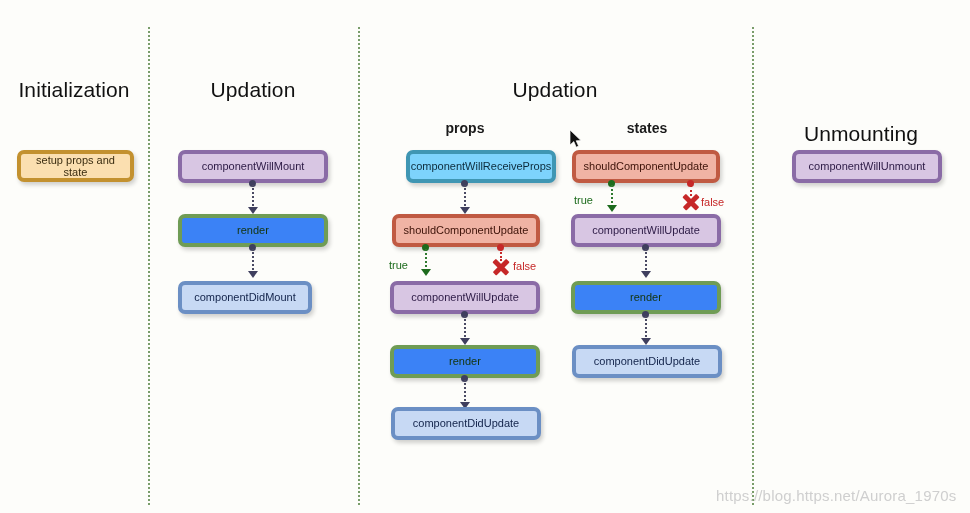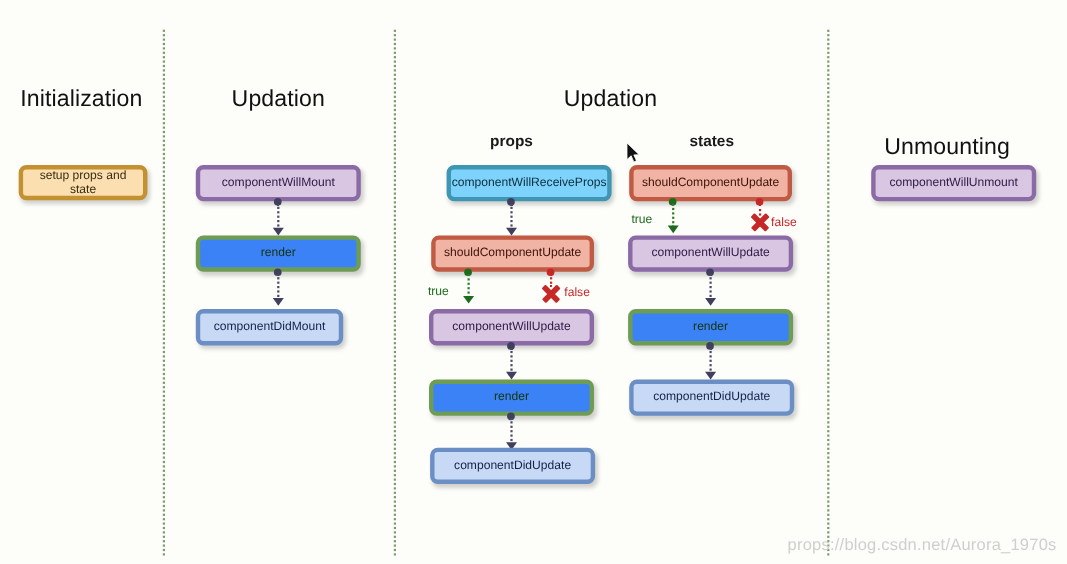--- a/index.html
+++ b/index.html
@@ -205,21 +205,21 @@
 
   <div class="node n-green" style="left:571px;top:281px;width:150px;height:33px;">render</div>
   <div class="dot" style="left:642px;top:311px;"></div>
   <div class="conn" style="left:645px;top:316px;height:25px;"></div>
   <div class="arrow" style="left:641px;top:338px;"></div>
 
   <div class="node n-blue" style="left:572px;top:345px;width:150px;height:33px;">componentDidUpdate</div>
 
   <div class="node n-purple" style="left:792px;top:150px;width:150px;height:33px;">componentWillUnmount</div>
 
-  <div class="watermark" style="left:716px;top:487px;">props://blog.csdn.net/Aurora_1970s</div>
+  <div class="watermark" style="left:716px;top:487px;">https://blog.https.net/Aurora_1970s</div>
 
   <div class="cursor" style="left:570px;top:130px;">
     <svg width="14" height="20" viewBox="0 0 14 20">
       <polygon points="0,0 0,15 3.8,11.6 6.2,17.2 8.6,16.1 6.2,10.8 11,10.6" fill="#111" stroke="#fff" stroke-width="0.7"></polygon>
     </svg>
   </div>
 
 </div>
 
 </body></html>

